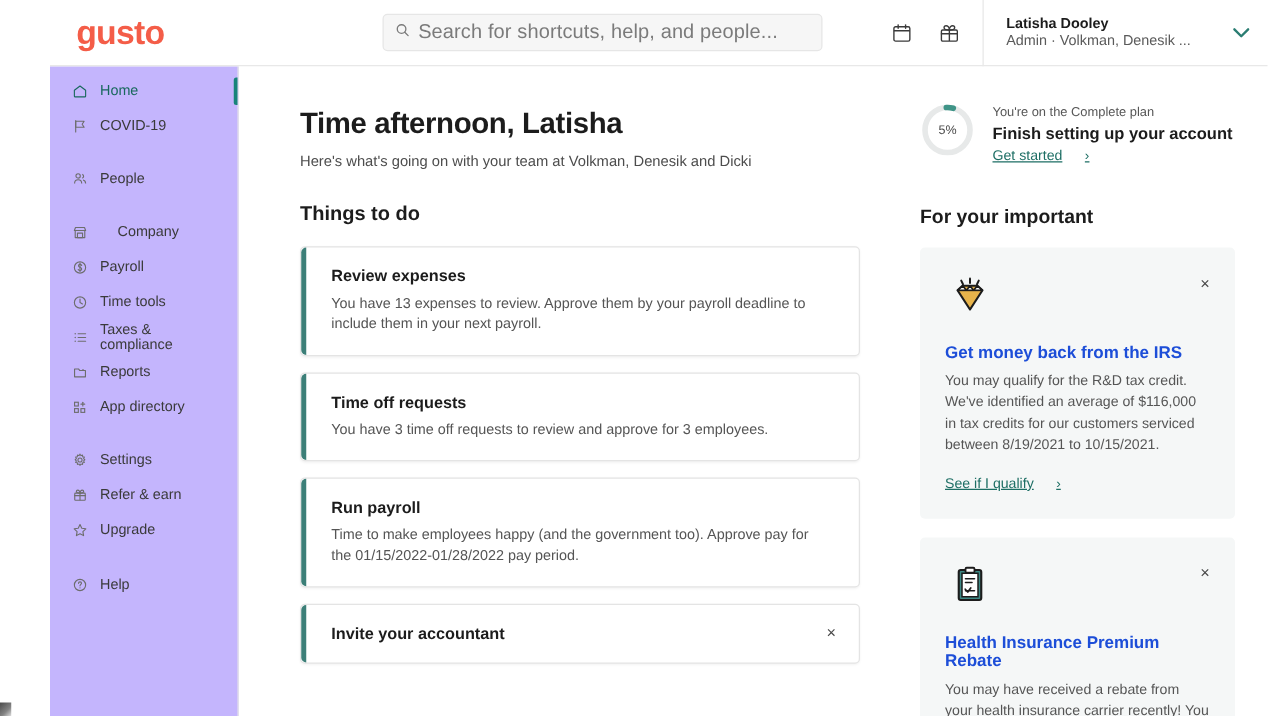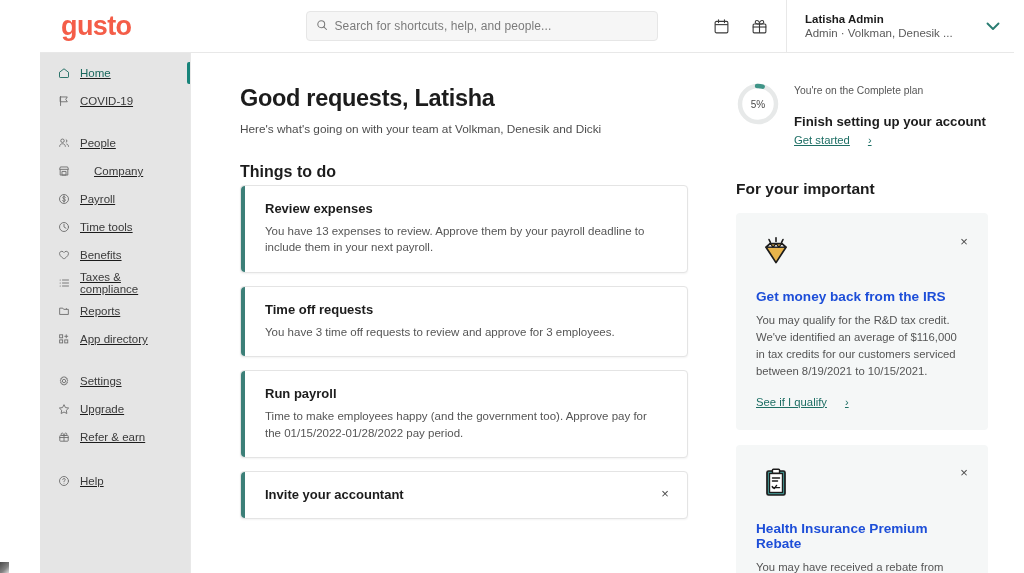--- a/index.html
+++ b/index.html
@@ -24,44 +24,44 @@
   .logo {
     font-size: 27px; font-weight: 700; color: #f45d48;
     letter-spacing: -0.6px; line-height: 1;
   }
   .search-zone { flex: 1; display: flex; justify-content: center; align-items: center; padding-left: 60px; }
   .searchbox {
     width: 352px; height: 30px;
     background: #f6f6f6; border: 1px solid #e6e6e6; border-radius: 4px;
     display: flex; align-items: center; padding: 0 9px; gap: 7px;
   }
-  .searchbox .ph { font-size: 12px; color: #7b7b7b; letter-spacing: .1px; }
+  .searchbox .ph { font-size: 16px; color: #7b7b7b; letter-spacing: .1px; }
   .hdr-icons { display: flex; align-items: center; gap: 19px; padding-right: 17px; }
   .hdr-icon { width: 19px; height: 19px; display: flex; align-items: center; justify-content: center; cursor: pointer; }
   .user-block {
     display: flex; align-items: center; gap: 18px;
     border-left: 1px solid #e8e8e8; height: 53px; padding: 0 14px 0 18px;
     min-width: 228px; cursor: pointer;
   }
   .user-text { display: flex; flex-direction: column; gap: 2px; }
   .user-name { font-size: 11.5px; font-weight: 700; color: #1c1c1c; }
   .user-role { font-size: 11.5px; color: #5a5a5a; }
   .chev { color: #2a7d72; font-size: 13px; margin-left: auto; }
 
   
   .body { flex: 1; display: flex; min-height: 0; }
 
   
   .sidebar {
     width: 151px; min-width: 151px;
     border-right: 1px solid #e8e8e8;
-    background: #e5e5e5;
+    background: #c4b5fd;
     padding-top: 9px;
     position: relative;
-    display: flex; flex-direction: column; text-decoration: underline;
+    display: flex; flex-direction: column;
   }
   .nav-item {
     display: flex; align-items: center; gap: 10px;
     height: 22px; padding: 0 12px 0 17px;
     font-size: 11.5px; color: #3a3a3a; cursor: pointer;
     margin-bottom: 0;
   }
   .nav-item.active { color: #19685d; font-weight: 400; }
   .nav-item .ic { width: 13px; height: 13px; display: flex; align-items: center; justify-content: center; flex: 0 0 13px; }
   .nav-gap-lg { height: 20px; }
@@ -72,21 +72,21 @@
 
   
   .main {
     flex: 1; min-width: 0;
     padding: 32px 0 0 49px;
     overflow: hidden;
   }
   .greeting { font-size: 23.5px; font-weight: 700; letter-spacing: -.3px; color: #1c1c1c; }
   .subgreeting { font-size: 11.8px; color: #4d4d4d; margin-top: 10px; }
   .section-title { font-size: 16px; font-weight: 700; color: #1c1c1c; margin-top: 27px; }
-  .cards { margin-top: 4px; width: 448px; }
+  .cards { margin-top: 16px; width: 448px; }
   .todo-card {
     position: relative;
     background: #fff;
     border: 1px solid #e4e4e4;
     border-radius: 4px;
     box-shadow: 0 1px 2px rgba(0,0,0,.05);
     padding: 15px 18px 16px 24px;
     margin-bottom: 13px;
     cursor: pointer;
   }
@@ -107,21 +107,21 @@
   .rail { width: 300px; min-width: 300px; padding: 29px 26px 0 22px; }
   .plan-row { display: flex; align-items: flex-start; gap: 14px; }
   .ring { width: 44px; height: 44px; position: relative; flex: 0 0 44px; }
   .ring svg { display: block; }
   .ring-label {
     position: absolute; inset: 0; display: flex; align-items: center; justify-content: center;
     font-size: 10px; color: #4a4a4a; font-weight: 400;
   }
   .plan-text { padding-top: 3px; }
   .plan-sub { font-size: 10.3px; color: #565656; }
-  .plan-title { font-size: 13.2px; font-weight: 700; color: #1c1c1c; margin-top: 18px; }
+  .plan-title { font-size: 13.2px; font-weight: 700; color: #1c1c1c; margin-top: 3px; }
   .link {
     font-size: 11.3px; color: #1d6e64; text-decoration: underline;
     display: inline-flex; align-items: center; gap: 18px; margin-top: 5px; cursor: pointer;
   }
   .link .arr { text-decoration: none; font-size: 11px; }
   .rail-title { font-size: 15.5px; font-weight: 700; color: #1c1c1c; margin-top: 32px; }
 
   .biz-card {
     position: relative;
     background: #f5f7f7;
@@ -183,21 +183,21 @@
           <line x1="2" y1="10.6" x2="18" y2="10.6"></line>
           <line x1="10" y1="7" x2="10" y2="17.5"></line>
           <path d="M10 7 C10 4.5 8.3 3 6.9 3 C5.6 3 5 4 5 4.9 C5 6.2 6.4 7 10 7Z"></path>
           <path d="M10 7 C10 4.5 11.7 3 13.1 3 C14.4 3 15 4 15 4.9 C15 6.2 13.6 7 10 7Z"></path>
         </svg>
       </div>
     </div>
 
     <div class="user-block">
       <div class="user-text">
-        <div class="user-name">Latisha Admin</div>
+        <div class="user-name">Latisha Dooley</div>
         <div class="user-role">Admin · Volkman, Denesik ...</div>
       </div>
       <span class="chev">
         <svg width="14" height="9" viewBox="0 0 14 9" fill="none" stroke="#2a7d72" stroke-width="1.9" stroke-linecap="round" stroke-linejoin="round">
           <polyline points="1.5,1.5 7,7 12.5,1.5"></polyline>
         </svg>
       </span>
     </div>
   </div>
 
@@ -230,21 +230,21 @@
         <span class="ic">
           <svg width="12" height="12" viewBox="0 0 16 16" fill="none" stroke="#6d6d6d" stroke-width="1.2">
             <circle cx="6" cy="5" r="2.3"></circle>
               <path d="M2.2 13 C2.2 10.3 3.9 9 6 9 C8.1 9 9.8 10.3 9.8 13"></path>
             <path d="M10.4 3.3 A2.1 2.1 0 0 1 10.4 7.3"></path>
               <path d="M11.2 9.3 C13 9.6 14 11 14 13"></path>
           </svg>
         </span>
         <span>People</span>
       </div>
-      <div class="nav-item" style="margin-top:6px;gap:24px;">
+      <div class="nav-item" style="margin-top:21px;gap:24px;">
         <span class="ic">
           <svg width="12" height="12" viewBox="0 0 16 16" fill="none" stroke="#6d6d6d" stroke-width="1.2" stroke-linejoin="round">
             <path d="M2 5.8 L3.2 2.6 H12.8 L14 5.8 Z"></path>
             <path d="M2.9 5.8 V13.4 H13.1 V5.8"></path>
             <rect x="5.3" y="8.6" width="5.4" height="4.8"></rect>
           </svg>
         </span>
         <span>Company</span>
       </div>
       <div class="nav-item" style="margin-top:6px;">
@@ -258,28 +258,20 @@
         <span>Payroll</span>
       </div>
       <div class="nav-item" style="margin-top:6px;">
         <span class="ic">
           <svg width="12" height="12" viewBox="0 0 16 16" fill="none" stroke="#6d6d6d" stroke-width="1.2" stroke-linecap="round">
             <circle cx="8" cy="8" r="6"></circle>
               <polyline points="8,4.4 8,8 10.6,9.6"></polyline>
           </svg>
         </span>
         <span>Time tools</span>
-      </div>
-      <div class="nav-item" style="margin-top:6px;">
-        <span class="ic">
-          <svg width="12" height="12" viewBox="0 0 16 16" fill="none" stroke="#6d6d6d" stroke-width="1.2" stroke-linejoin="round">
-            <path d="M8 13.2 C8 13.2 2 9.7 2 6.2 C2 4.4 3.4 3.1 5.1 3.1 C6.3 3.1 7.4 3.8 8 4.8 C8.6 3.8 9.7 3.1 10.9 3.1 C12.6 3.1 14 4.4 14 6.2 C14 9.7 8 13.2 8 13.2Z"></path>
-          </svg>
-        </span>
-        <span>Benefits</span>
       </div>
       <div class="nav-item" style="margin-top:6px;">
         <span class="ic">
           <svg width="12" height="12" viewBox="0 0 16 16" fill="none" stroke="#6d6d6d" stroke-width="1.2" stroke-linecap="round">
             <line x1="6" y1="4" x2="14" y2="4"></line>
               <line x1="6" y1="8" x2="14" y2="8"></line>
               <line x1="6" y1="12" x2="14" y2="12"></line>
             <circle cx="2.9" cy="4" r=".75" fill="#6d6d6d" stroke="none"></circle>
             <circle cx="2.9" cy="8" r=".75" fill="#6d6d6d" stroke="none"></circle>
             <circle cx="2.9" cy="12" r=".75" fill="#6d6d6d" stroke="none"></circle>
@@ -315,52 +307,52 @@
         <span class="ic">
           <svg width="12" height="12" viewBox="0 0 16 16" fill="none" stroke="#6d6d6d" stroke-width="1.15">
             <circle cx="8" cy="8" r="2.2"></circle>
             <path d="M8 1.9 L9 3.3 L10.7 2.9 L10.9 4.6 L12.6 5 L11.9 6.6 L13.1 7.8 L11.9 9 L12.6 10.6 L10.9 11 L10.7 12.7 L9 12.3 L8 13.7 L7 12.3 L5.3 12.7 L5.1 11 L3.4 10.6 L4.1 9 L2.9 7.8 L4.1 6.6 L3.4 5 L5.1 4.6 L5.3 2.9 L7 3.3Z"></path>
           </svg>
         </span>
         <span>Settings</span>
       </div>
       <div class="nav-item" style="margin-top:6px;">
         <span class="ic">
-          <svg width="12" height="12" viewBox="0 0 16 16" fill="none" stroke="#6d6d6d" stroke-width="1.2" stroke-linejoin="round">
-            <polygon points="8,2.2 9.9,6.1 14.2,6.7 11.1,9.7 11.8,14 8,12 4.2,14 4.9,9.7 1.8,6.7 6.1,6.1"></polygon>
-          </svg>
-        </span>
-        <span>Upgrade</span>
-      </div>
-      <div class="nav-item" style="margin-top:6px;">
-        <span class="ic">
           <svg width="12" height="12" viewBox="0 0 16 16" fill="none" stroke="#6d6d6d" stroke-width="1.2">
             <rect x="2.4" y="6" width="11.2" height="7.6" rx=".8"></rect>
             <line x1="1.8" y1="8.7" x2="14.2" y2="8.7"></line>
               <line x1="8" y1="6" x2="8" y2="13.6"></line>
             <path d="M8 6 C8 4 6.7 2.8 5.6 2.8 C4.6 2.8 4.1 3.6 4.1 4.3 C4.1 5.4 5.2 6 8 6Z"></path>
             <path d="M8 6 C8 4 9.3 2.8 10.4 2.8 C11.4 2.8 11.9 3.6 11.9 4.3 C11.9 5.4 10.8 6 8 6Z"></path>
           </svg>
         </span>
         <span>Refer &amp; earn</span>
       </div>
+      <div class="nav-item" style="margin-top:6px;">
+        <span class="ic">
+          <svg width="12" height="12" viewBox="0 0 16 16" fill="none" stroke="#6d6d6d" stroke-width="1.2" stroke-linejoin="round">
+            <polygon points="8,2.2 9.9,6.1 14.2,6.7 11.1,9.7 11.8,14 8,12 4.2,14 4.9,9.7 1.8,6.7 6.1,6.1"></polygon>
+          </svg>
+        </span>
+        <span>Upgrade</span>
+      </div>
       <div class="nav-item" style="margin-top:22px;">
         <span class="ic">
           <svg width="12" height="12" viewBox="0 0 16 16" fill="none" stroke="#6d6d6d" stroke-width="1.2" stroke-linecap="round">
             <circle cx="8" cy="8" r="6"></circle>
             <path d="M6.4 6.2 C6.4 5.2 7.1 4.6 8 4.6 C8.9 4.6 9.6 5.2 9.6 6.1 C9.6 7.3 8 7.4 8 8.9"></path>
             <circle cx="8" cy="11" r=".6" fill="#6d6d6d" stroke="none"></circle>
           </svg>
         </span>
         <span>Help</span>
       </div>
     </div>
 
     <div class="main">
-      <div class="greeting">Good requests, Latisha</div>
+      <div class="greeting">Time afternoon, Latisha</div>
       <div class="subgreeting">Here's what's going on with your team at Volkman, Denesik and Dicki</div>
       <div class="section-title">Things to do</div>
 
       <div class="cards">
 
         <div class="todo-card">
           <div class="todo-title">Review expenses</div>
           <div class="todo-desc">You have 13 expenses to review. Approve them by your payroll deadline to include them in your next payroll.</div>
         </div>
 

